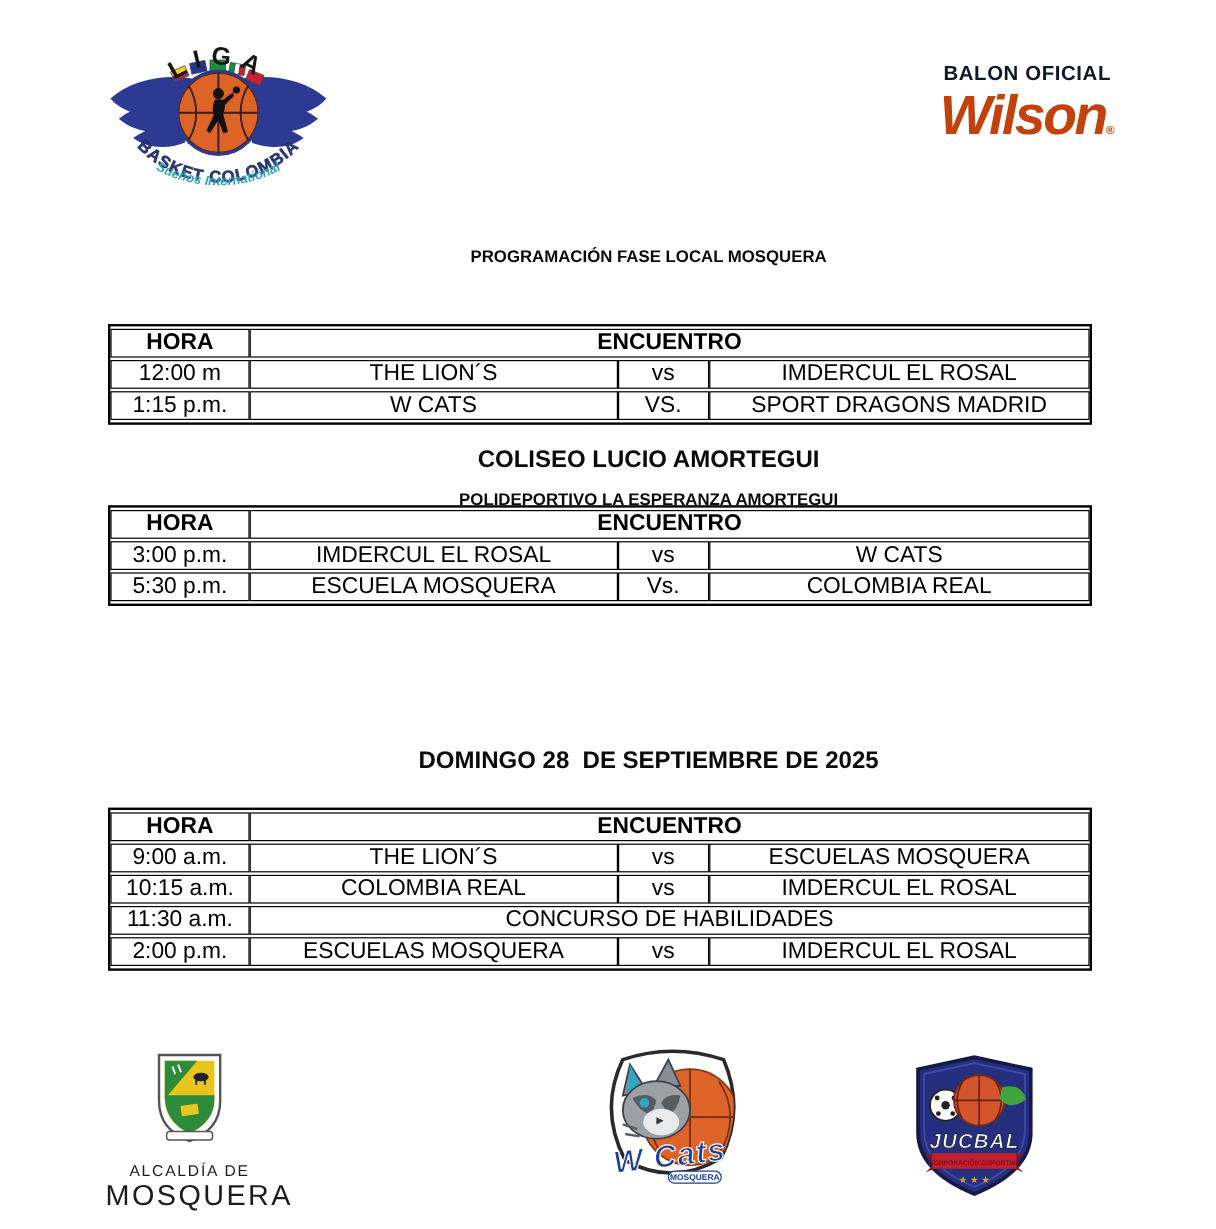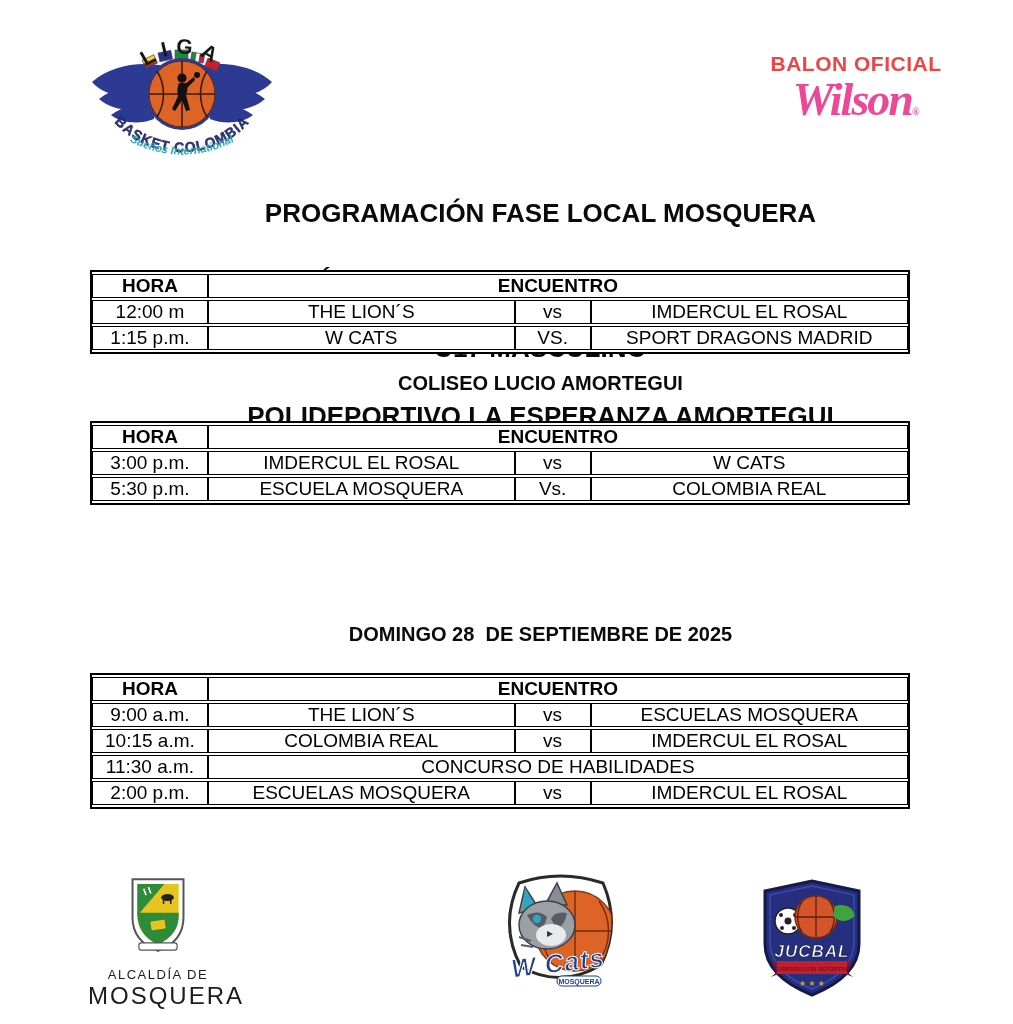--- a/index.html
+++ b/index.html
@@ -5,32 +5,32 @@
   * { margin:0; padding:0; box-sizing:border-box; }
   html,body { background:#fff; }
   .page {
     position:relative; width:1013px; height:1024px; background:#ffffff;
     font-family:"Liberation Sans", sans-serif; color:#000; overflow:hidden;
     margin:0 auto;
   }
   
   .liga-logo { position:absolute; left:86px; top:22px; width:192px; height:142px; }
   .sponsor { position:absolute; left:756px; top:52px; width:200px; text-align:center; }
-  .sponsor-label { font-size:21px; font-weight:bold; letter-spacing:.5px; color:#ef4444; white-space:pre; }
+  .sponsor-label { font-size:17px; font-weight:bold; letter-spacing:.5px; color:#0f172a; white-space:pre; }
   .wilson-wordmark {
-    font-family:Liberation Serif, serif; font-style:italic; font-weight:bold;
-    font-size:46px; line-height:1.05; color:#ec4899; letter-spacing:-2px; white-space:pre;
+    font-family:Liberation Sans, sans-serif; font-style:italic; font-weight:bold;
+    font-size:46px; line-height:1.05; color:#c2410c; letter-spacing:-2px; white-space:pre;
   }
   .wilson-reg { font-size:10px; font-style:normal; vertical-align:baseline; letter-spacing:0; }
   
   .doc-heading {
     position:absolute; left:68px; right:0; text-align:center;
     font-weight:bold; color:#0a0a0a; white-space:pre-wrap;
   }
-  .sat-title   { top:157px; font-size:26px; line-height:22.5px; }
+  .sat-title   { top:157px; font-size:14px; line-height:22.5px; }
   .venue-title { top:372px; font-size:20px; line-height:22px; }
   .sun-title   { top:569px; font-size:20px; line-height:26px; }
   
   .tbl-wrap { position:absolute; left:90px; width:820px; }
   .tbl-1 { top:270px; } .tbl-2 { top:421px; } .tbl-3 { top:673px; }
   table.sched {
     width:100%; border:2px solid #000; background:#fff;
     border-collapse:separate; border-spacing:0 2px; table-layout:fixed;
   }
   table.sched th, table.sched td {

